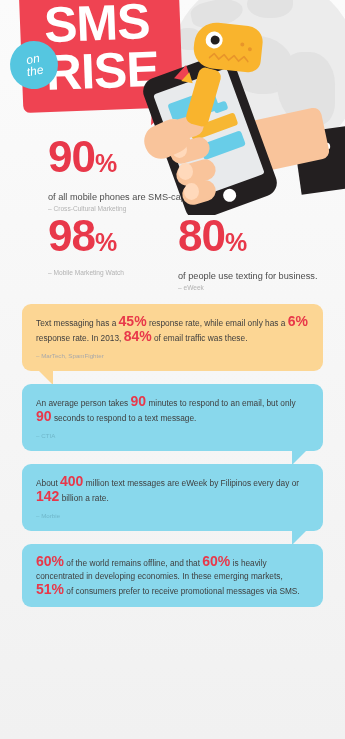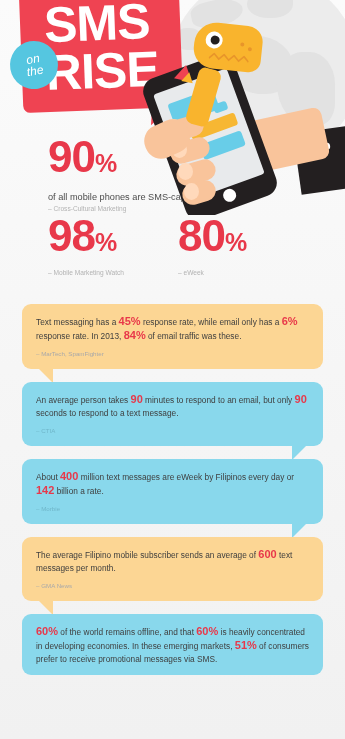--- a/index.html
+++ b/index.html
@@ -230,21 +230,21 @@
     border-radius: 9px;
     padding: 11px 14px 9px 14px;
   }
   .bubble.orange { background: #fcd694; }
   .bubble.blue   { background: #89d8ec; }
   .bubble p {
     color: #3e3e3e;
     font-size: 8.3px;
     line-height: 13px;
   }
-  .bubble .hl { color: #e8384a; font-weight: bold; font-size: 11px; }
+  .bubble .hl { color: #e8384a; font-weight: bold; font-size: 14px; }
   .bubble .src {
     display: block;
     margin-top: 4px;
     color: #a9a9a9;
     font-size: 6.2px;
   }
   .bubble.blue .src { color: #6fb6c9; }
   .tail { position: absolute; width: 0; height: 0; }
   .tail-left {
     left: 16px; bottom: -14px;
@@ -336,39 +336,36 @@
       <div class="stat-num"><span>90</span><span class="pct">%</span></div>
       <div class="stat-desc">of all mobile phones are SMS-capable.</div>
       <div class="stat-src">– Cross-Cultural Marketing</div>
     </div>
     <div class="stat s98">
       <div class="stat-num"><span>98</span><span class="pct">%</span></div>
       <div class="stat-src">– Mobile Marketing Watch</div>
     </div>
     <div class="stat s80">
       <div class="stat-num"><span>80</span><span class="pct">%</span></div>
+      <div class="stat-desc">of people use texting for business.</div>
       <div class="stat-src">– eWeek</div>
     </div>
   </div>
 
   <div class="bubbles" id="bubbles">
       <div class="bubble orange">
         <p><span>Text messaging has a </span><span class="hl">45%</span><span> response rate, while email only has a </span><span class="hl">6%</span><span> response rate. In 2013, </span><span class="hl">84%</span><span> of email traffic was these.</span><span class="src">– MarTech, SpamFighter</span></p>
         <div class="tail tail-left"></div>
       </div>
       <div class="bubble blue">
         <p><span>An average person takes </span><span class="hl">90</span><span> minutes to respond to an email, but only </span><span class="hl">90</span><span> seconds to respond to a text message.</span><span class="src">– CTIA</span></p>
         <div class="tail tail-right"></div>
       </div>
       <div class="bubble blue">
         <p><span>About </span><span class="hl">400</span><span> million text messages are eWeek by Filipinos every day or </span><span class="hl">142</span><span> billion a rate.</span><span class="src">– Morbie</span></p>
         <div class="tail tail-right"></div>
       </div>
-      <div class="bubble orange">
-        <p><span>The average Filipino mobile subscriber sends an average of </span><span class="hl">600</span><span> text messages per month.</span><span class="src">– GMA News</span></p>
-        <div class="tail tail-left"></div>
-      </div>
       <div class="bubble blue">
         <p><span class="hl">60%</span><span> of the world remains offline, and that </span><span class="hl">60%</span><span> is heavily concentrated in developing economies. In these emerging markets, </span><span class="hl">51%</span><span> of consumers prefer to receive promotional messages via SMS.</span></p>
       </div>
     </div>
 
 </div>
 
 </body></html>

